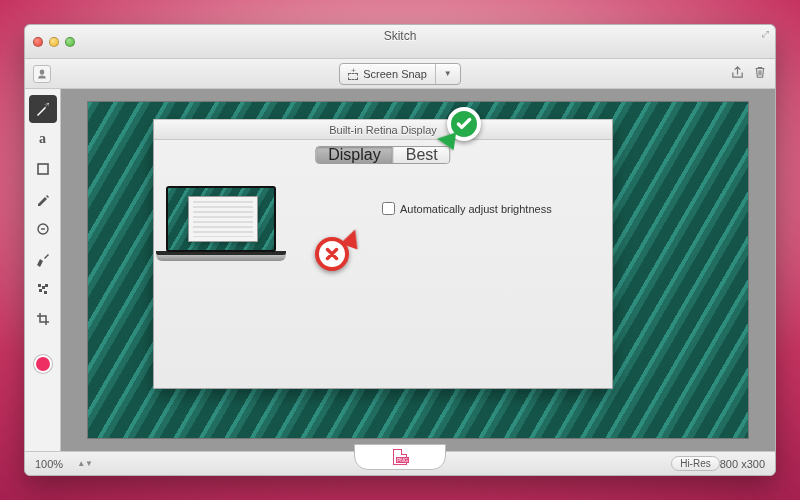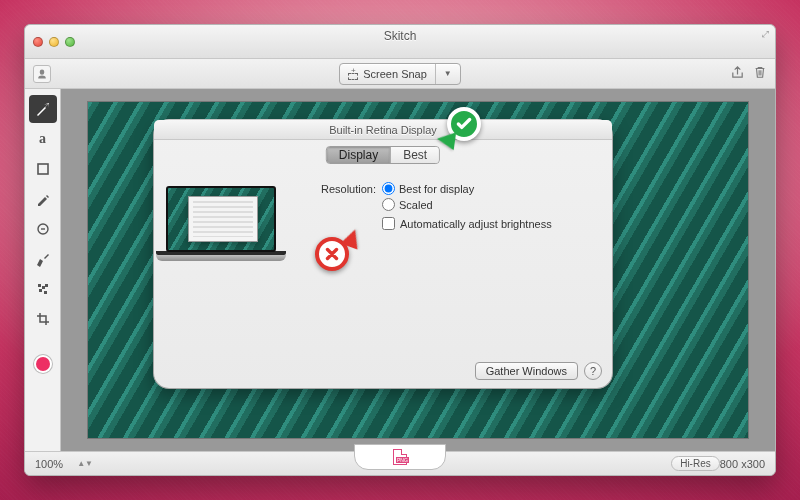--- a/index.html
+++ b/index.html
@@ -77,34 +77,34 @@
   .bg-photo {
     position:absolute; left:26px; top:12px; right:26px; bottom:12px;
     border:1px solid #777;
     background:
       repeating-linear-gradient(120deg, #2f8d7e 0 4px, #216e60 4px 10px, #155549 10px 22px),
       linear-gradient(160deg, #2c6f62 0%, #0f473b 100%);
   }
   .panel {
     position:absolute; left:92px; top:30px; width:460px; height:270px;
     background:linear-gradient(#f1f1f1,#eaeaea);
-    border:1px solid #a6a6a6; border-top-color:#c6c6c6; border-radius:16px;
+    border:1px solid #a6a6a6; border-top-color:#c6c6c6; border-radius:1px;
     box-shadow:0 6px 18px rgba(0,0,0,0.35);
   }
   .panel-title {
     height:20px; border-bottom:1px solid #c8c8c8;
     background:linear-gradient(#f7f7f7,#e2e2e2);
     border-radius:5px 5px 0 0;
     display:flex; align-items:center; justify-content:center;
     font-size:11px; color:#555; text-shadow:0 1px 0 #fff;
   }
   .panel-body { position:absolute; top:20px; bottom:0; left:0; right:0; padding:10px 14px; }
   .seg-tabs { display:flex; position:absolute; left:50%; top:6px; transform:translateX(-50%);
     border:1px solid #9d9d9d; border-radius:4px; overflow:hidden; height:18px; }
-  .seg-tab { font-size:12px; padding:0 12px; line-height:16px; background:linear-gradient(#fafafa,#e7e7e7); color:#444; }
+  .seg-tab { font-size:16px; padding:0 12px; line-height:16px; background:linear-gradient(#fafafa,#e7e7e7); color:#444; }
   .seg-tab.active { background:linear-gradient(#bfbfbf,#9e9e9e); color:#222; box-shadow:inset 0 1px 2px rgba(0,0,0,0.25); }
   .seg-tab + .seg-tab { border-left:1px solid #9d9d9d; }
 
   .thumb {
     position:absolute; left:12px; top:46px; width:110px; height:80px;
   }
   .thumb .screen {
     width:110px; height:66px; background:
       repeating-linear-gradient(120deg, #2f8d7e 0 3px, #216e60 3px 8px, #155549 8px 16px);
     border:2px solid #111; border-radius:3px; position:relative;
@@ -121,21 +121,21 @@
   .radios { display:flex; flex-direction:column; gap:3px; }
   .radio { display:flex; align-items:center; gap:4px; }
   .radio input { margin:0; }
   .slider-wrap { position:relative; width:200px; height:14px; }
   .slider-track { position:absolute; left:0; right:0; top:5px; height:4px; background:#e13232; border-radius:2px; }
   .slider-knob {
     position:absolute; top:-4px; left:98px; width:34px; height:20px;
     background:linear-gradient(#fafafa,#d7d7d7); border:2px solid #20a23a; border-radius:10px;
     box-shadow:0 0 0 2px #20a23a55;
   }
-  .chk-row { display:flex; align-items:center; gap:5px; margin-left:78px; margin-top:0; font-size:11px; color:#333; }
+  .chk-row { display:flex; align-items:center; gap:5px; margin-left:78px; margin-top:20px; font-size:11px; color:#333; }
   .chk-row input { margin:0; }
 
   .panel-footer { position:absolute; right:10px; bottom:8px; display:flex; gap:6px; align-items:center; }
   .push-btn {
     font-size:11px; padding:2px 10px; border:1px solid #9a9a9a; border-radius:4px;
     background:linear-gradient(#fbfbfb,#e4e4e4); color:#333; cursor:pointer;
   }
   .help-btn {
     width:18px; height:18px; border:1px solid #9a9a9a; border-radius:50%;
     background:linear-gradient(#fbfbfb,#e4e4e4); color:#555; font-size:11px;
@@ -295,43 +295,26 @@
 
           <div class="thumb">
             <div class="screen">
                 <div class="win"></div>
               </div>
             <div class="hinge"></div>
               <div class="base"></div>
           </div>
 
           <div class="form">
-            <div class="row">
-              <div class="lbl">Resolution:</div>
-              <div class="radios">
-                <label class="radio">
-                  <input type="radio" checked="" style="">
-                  <span>Best for display</span>
-                </label>
-                <label class="radio">
-                  <input type="radio" style="">
-                  <span>Scaled</span>
-                </label>
-              </div>
-            </div>
             <label class="chk-row">
               <input type="checkbox" style="">
               <span>Automatically adjust brightness</span>
             </label>
           </div>
 
-          <div class="panel-footer">
-            <div class="push-btn">Gather Windows</div>
-            <div class="help-btn">?</div>
-          </div>
         </div>
       </div>
 
       <div class="stamp check">
         <div class="tail"></div>
         <div class="stamp-body">
           <svg viewBox="0 0 16 16">
               <path fill="none" stroke="#fff" stroke-width="3" stroke-linecap="round" stroke-linejoin="round" d="M3 8l3 3 7-7"></path>
             </svg>
         </div>

